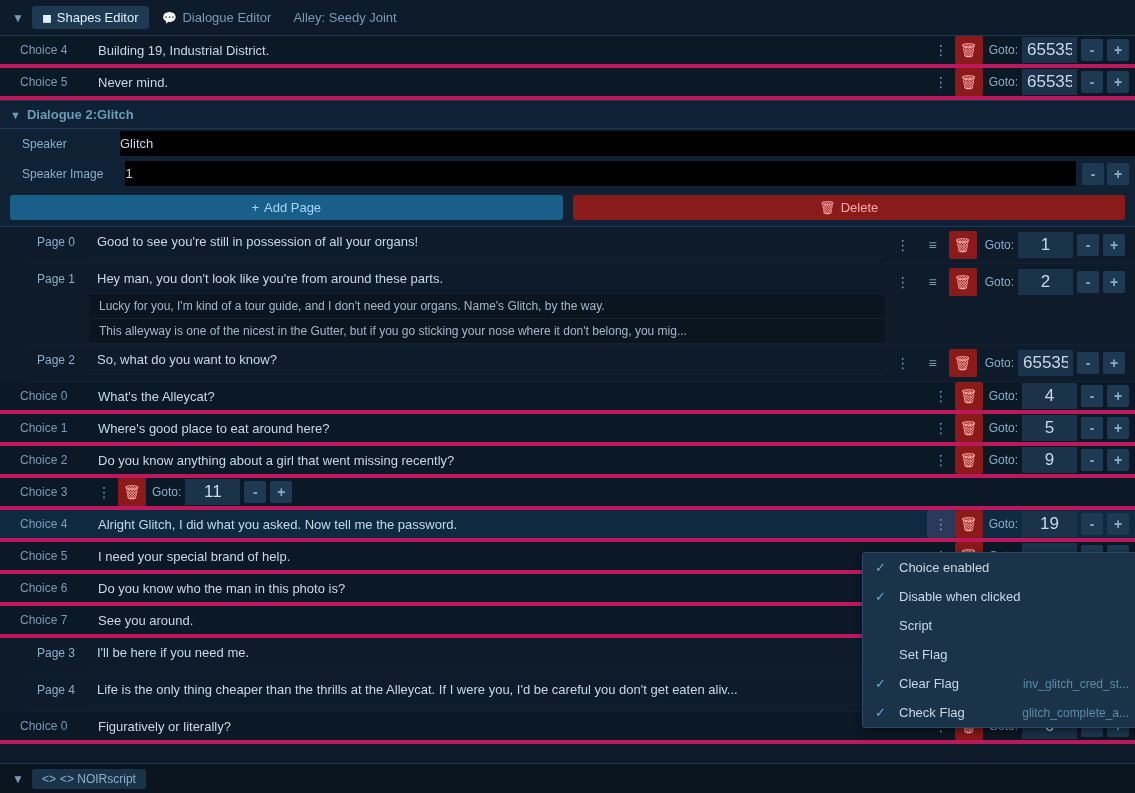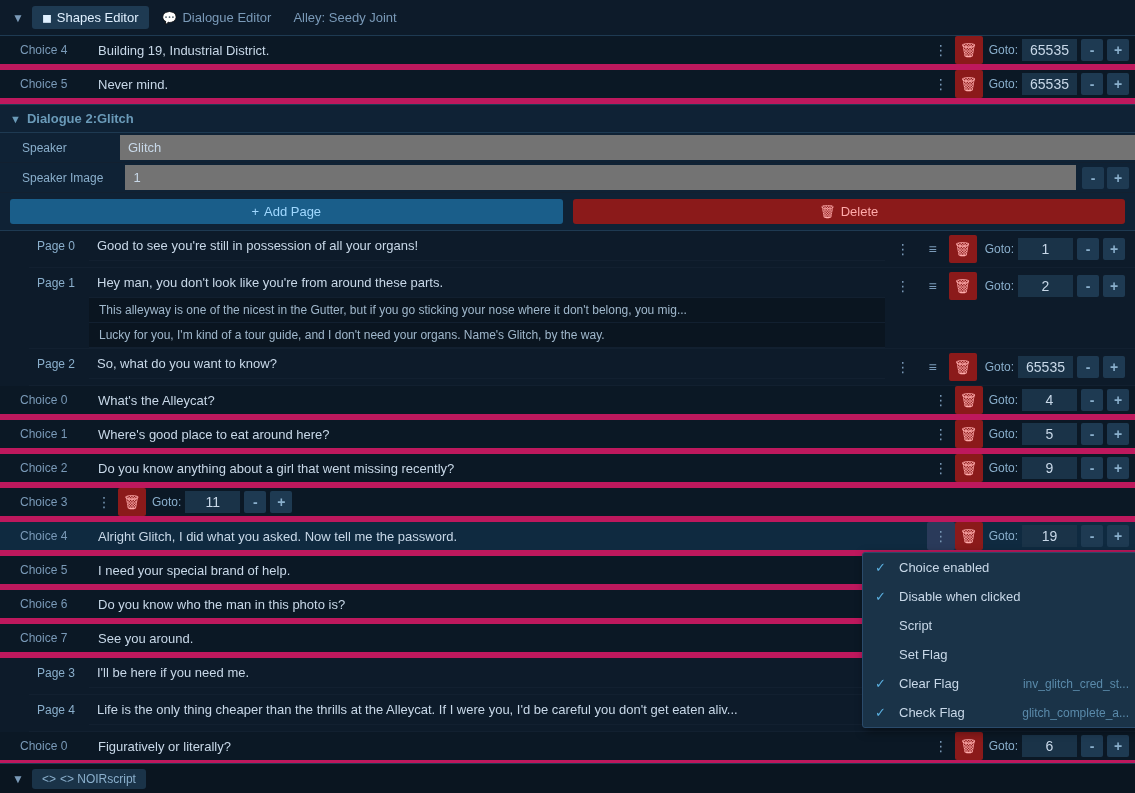--- a/index.html
+++ b/index.html
@@ -98,21 +98,21 @@
     .goto-label {
       color: #8aafcc;
       font-size: 12px;
     }
     .goto-value {
       background: #1a3348;
       color: #c8d8e8;
       border: none;
       width: 55px;
       padding: 3px 5px;
-      font-size: 14px;
+      font-size: 17px;
       text-align: center;
     }
     .pm-btn {
       display: flex;
       align-items: center;
       justify-content: center;
       width: 22px;
       height: 22px;
       background: #1e3a52;
       color: #8aafcc;
@@ -147,24 +147,24 @@
       min-height: 30px;
     }
     .speaker-label {
       min-width: 120px;
       padding: 5px 22px;
       color: #8aafcc;
       font-size: 12px;
     }
     .speaker-value {
       flex: 1;
-      padding: 5px 8px;
+      padding: 5px 0;
       color: #c8d8e8;
       font-size: 13px;
-      background: #737373;
+      background: #000000;
     }
     .speaker-pm {
       display: flex;
       align-items: center;
       gap: 3px;
       padding: 0 6px;
     }
 
     
     .btn-add {
@@ -240,21 +240,21 @@
       align-items: center;
       flex-shrink: 0;
       gap: 2px;
       padding: 4px;
     }
 
     
     .choice-row {
       display: flex;
       align-items: center;
-      border-bottom: 6px solid #be185d;
+      border-bottom: 4px solid #be185d;
       padding-left: 0;
       min-height: 30px;
       background: #0b1825;
     }
     .choice-label {
       min-width: 90px;
       padding: 5px 8px 5px 20px;
       color: #7a9ab8;
       font-size: 12px;
       flex-shrink: 0;
@@ -425,22 +425,22 @@
         <div class="pm-btn">-</div>
         <div class="pm-btn">+</div>
       </div>
     </div>
   </div>
 
   <div class="page-row" style="align-items:flex-start;">
     <span class="page-label">Page 1</span>
     <div class="page-content">
       <div class="page-text">Hey man, you don't look like you're from around these parts.</div>
+      <div class="page-text extra">Lucky for you, I'm kind of a tour guide, and I don't need your organs. Name's Glitch, by the way.</div>
       <div class="page-text extra">This alleyway is one of the nicest in the Gutter, but if you go sticking your nose where it don't belong, you mig...</div>
-      <div class="page-text extra">Lucky for you, I'm kind of a tour guide, and I don't need your organs. Name's Glitch, by the way.</div>
     </div>
     <div class="page-actions">
       <div class="action-btn dots">⋮</div>
       <div class="action-btn list">≡</div>
       <div class="action-btn delete">🗑</div>
       <div class="goto-area">
         <span class="goto-label">Goto:</span>
         <input class="goto-value" type="text" value="2" style="">
         <div class="pm-btn">-</div>
         <div class="pm-btn">+</div>

